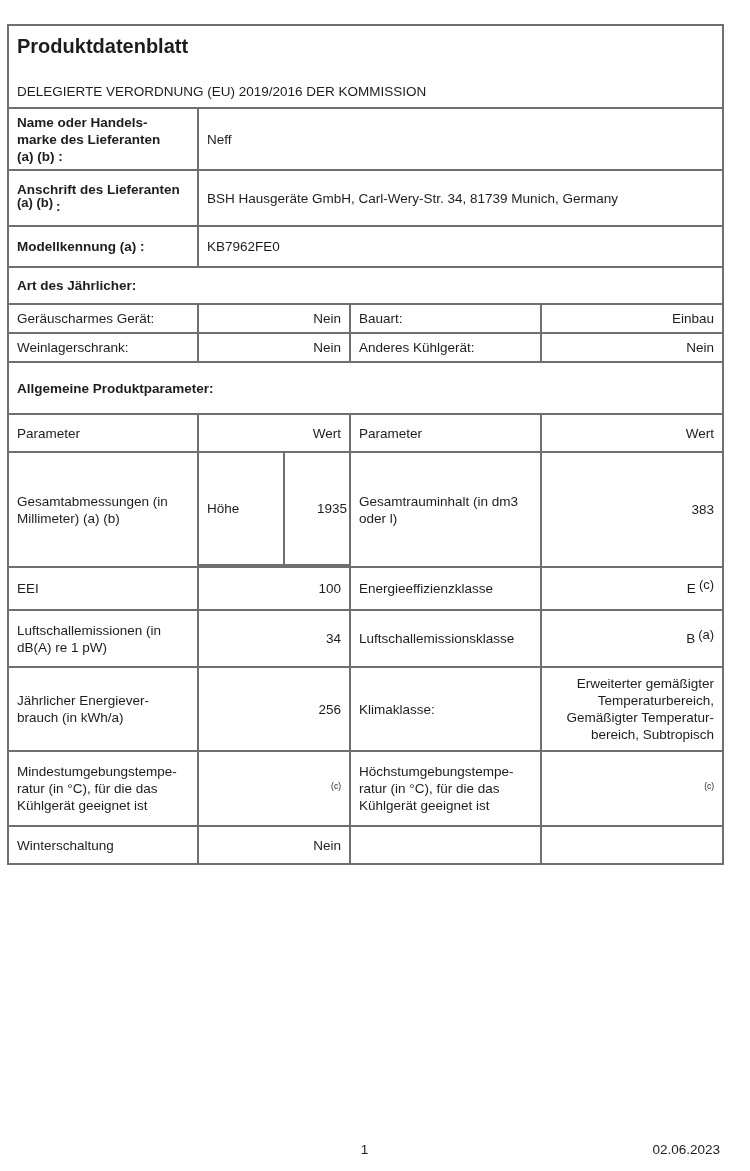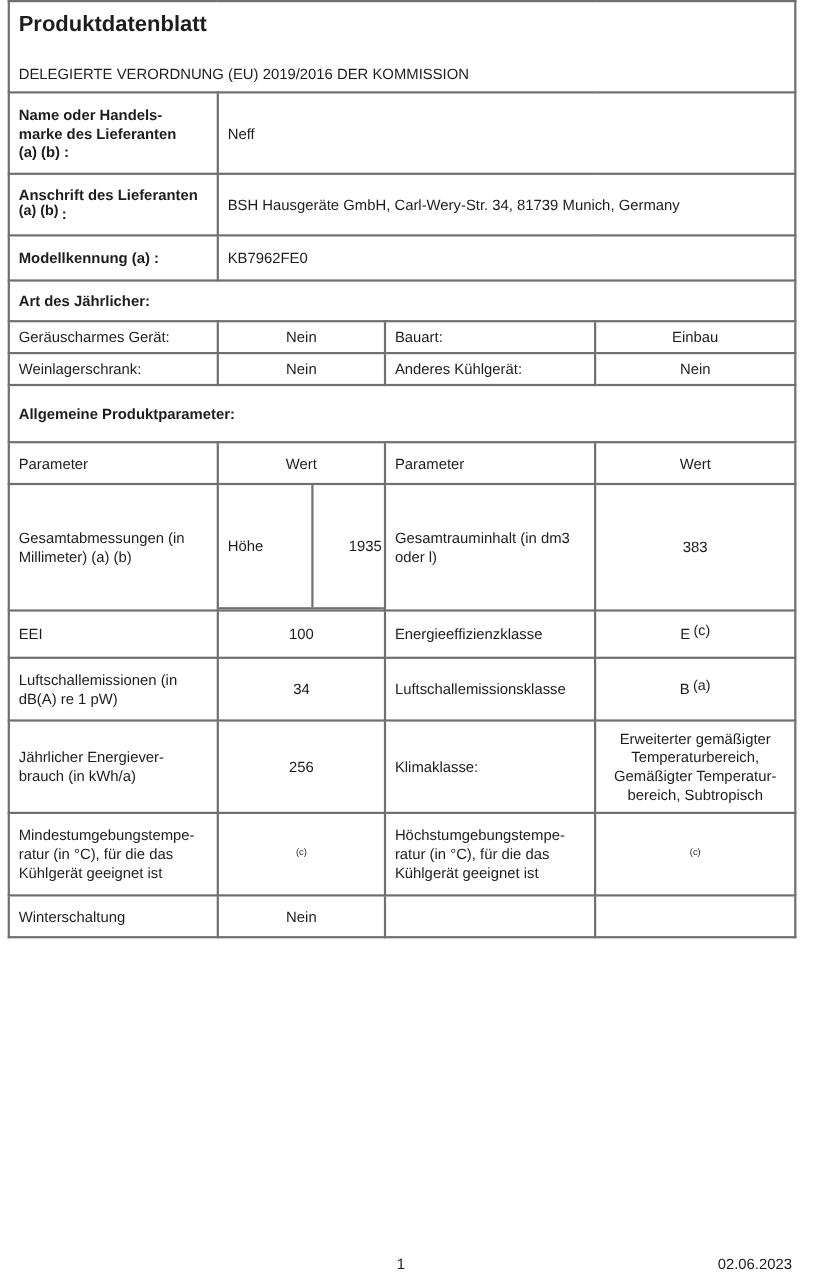--- a/index.html
+++ b/index.html
@@ -7,51 +7,51 @@
     width: 750px; height: 1171px;
     background: #ffffff;
     font-family: "Liberation Sans", sans-serif;
     color: #1d1d1d;
     position: relative;
     overflow: hidden;
   }
   * { box-sizing: border-box; }
 
   table.sheet {
-    position: absolute; left: 7px; top: 0;
+    position: absolute; left: 7px; top: 24px;
     width: 715px;
     border-collapse: collapse;
     table-layout: fixed;
     border-radius: 14px;
   }
   .sheet td {
     border: 2px solid #6f6f6f;
     font-size: 13.5px;
     line-height: 17px;
     vertical-align: middle;
     padding: 3px 8px;
     overflow: hidden;
   }
   .bold { font-weight: bold; }
   .lbl  { text-align: left; }
   .val-l { text-align: left; }
-  .val-c { text-align: center; }
+  .val-c { text-align: right; }
 
   .headcell { vertical-align: top; padding: 11px 9px; }
   .title { font-size: 20px; font-weight: bold; line-height: 25px; }
   .subtitle { font-size: 13.5px; margin-top: 24px; }
 
   .sup { font-size: 13px; position: relative; top: -4px; }
   .sup-gap { margin-left: 3px; }
   .colon { margin-left: 3px; }
   .sup-only { font-size: 8.5px; position: relative; top: -3px; }
 
   
   .tr-head  { height: 83px; }
-  .tr-name  { height: 74px; }
+  .tr-name  { height: 62px; }
   .tr-addr  { height: 56px; }
   .tr-model { height: 41px; }
   .tr-sect  { height: 37px; }
   .tr-type  { height: 29px; }
   .tr-sect2 { height: 52px; }
   .tr-cols  { height: 38px; }
   .tr-dims  { height: 115px; }
   .tr-eei   { height: 43px; }
   .tr-luft  { height: 57px; }
   .tr-jahr  { height: 84px; }

